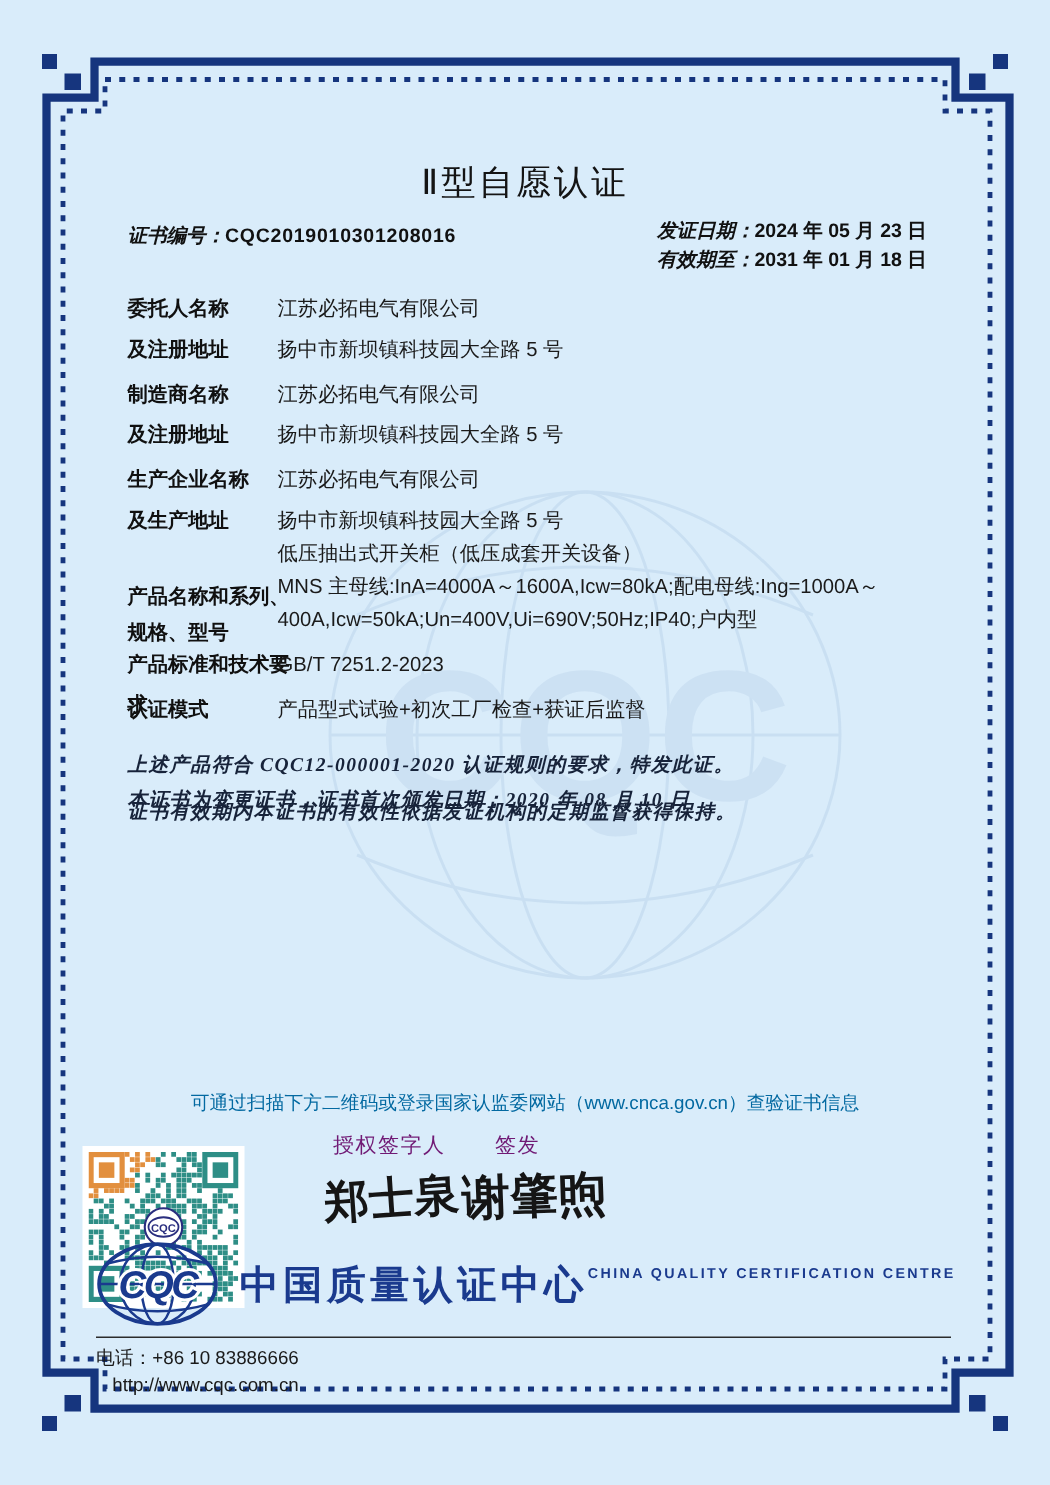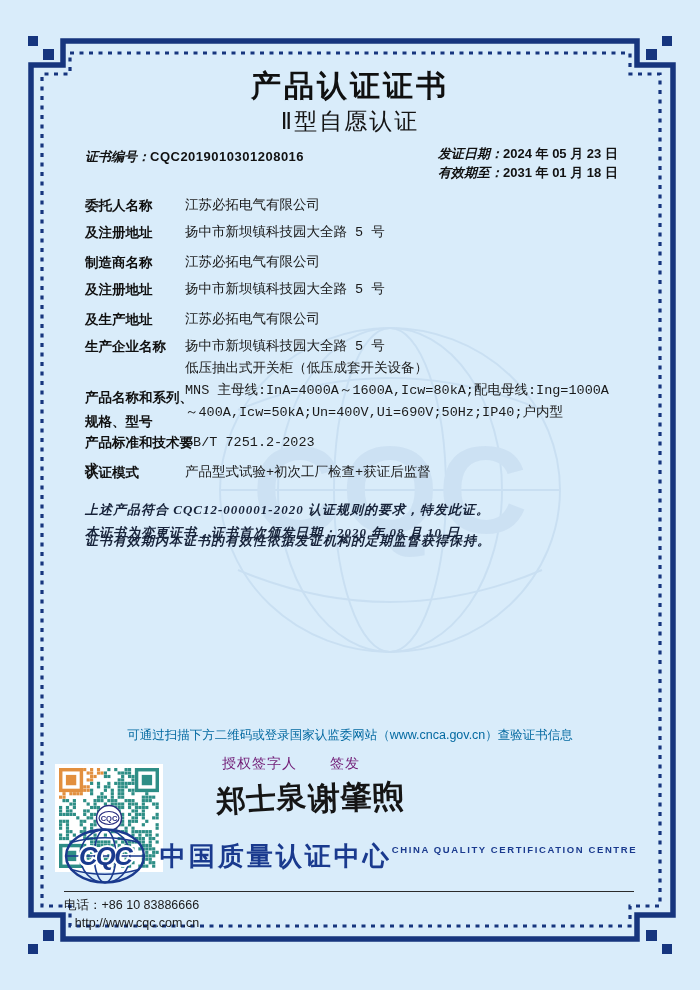--- a/index.html
+++ b/index.html
@@ -17,21 +17,21 @@
   .kai{font-family:"Liberation Serif","DejaVu Serif",serif;font-style:italic;font-weight:bold;}
   .certno{top:148px;left:85px;font-size:13px;}
   .certno .num{font-weight:bold;letter-spacing:.5px;font-style:normal;
                font-family:"Liberation Sans",sans-serif;}
   .dates{top:144px;left:438px;font-size:13px;line-height:19px;white-space:nowrap;}
   .dates .val{font-weight:bold;}
 
   .frow{left:0;top:0;width:700px;}
   .flabel{position:absolute;left:85px;width:108px;font-size:13.5px;font-weight:bold;
           line-height:27px;color:#101010;}
-  .fvalue{position:absolute;left:185px;width:424px;font-size:13.5px;line-height:27px;color:#1a1a1a;font-family:Liberation Mono, monospace;}
+  .fvalue{position:absolute;left:185px;width:424px;font-size:13.5px;line-height:27px;color:#1a1a1a;}
   .tight .flabel{line-height:24px;margin-top:28px;}
   .tight .fvalue{line-height:22px;}
 
   .statement{left:85px;font-size:13px;letter-spacing:1px;color:#17233a;}
 
   .verify{top:727px;left:0;right:0;text-align:center;font-size:12.5px;color:#0369a1;}
 
   .signlabel{font-size:14px;color:#701a75;letter-spacing:1px;}
   .signature{font-family:"Liberation Serif","DejaVu Serif",serif;font-weight:bold;
              color:#151515;white-space:nowrap;}
@@ -73,21 +73,20 @@
         <rect x="43" y="49" width="11" height="11"></rect>
       <rect x="662" y="36" width="10" height="10"></rect>
         <rect x="646" y="49" width="11" height="11"></rect>
       <rect x="28" y="944" width="10" height="10"></rect>
         <rect x="43" y="930" width="11" height="11"></rect>
       <rect x="662" y="944" width="10" height="10"></rect>
         <rect x="646" y="930" width="11" height="11"></rect>
     </g>
   </svg>
 
-  <div class="abs title">产品认证证书</div>
   <div class="abs subtitle">Ⅱ型自愿认证</div>
 
   <div class="abs certno kai">
     <span>证书编号：</span><span class="num">CQC2019010301208016</span>
   </div>
 
   <div class="abs dates">
     <div>
       <span class="kai">发证日期：</span><span class="val">2024 年 05 月 23 日</span>
     </div>
@@ -113,22 +112,22 @@
       <div>及注册地址</div>
     </div>
     <div class="fvalue">
       <div>江苏必拓电气有限公司</div>
       <div>扬中市新坝镇科技园大全路 5 号</div>
     </div>
   </div>
 
   <div class="abs frow" style="top:306px;">
     <div class="flabel">
+      <div>生产企业名称</div>
       <div>及生产地址</div>
-      <div>生产企业名称</div>
     </div>
     <div class="fvalue">
       <div>江苏必拓电气有限公司</div>
       <div>扬中市新坝镇科技园大全路 5 号</div>
     </div>
   </div>
 
   <div class="abs frow tight" style="top:358px;">
     <div class="flabel">
       <div>产品名称和系列、</div>

